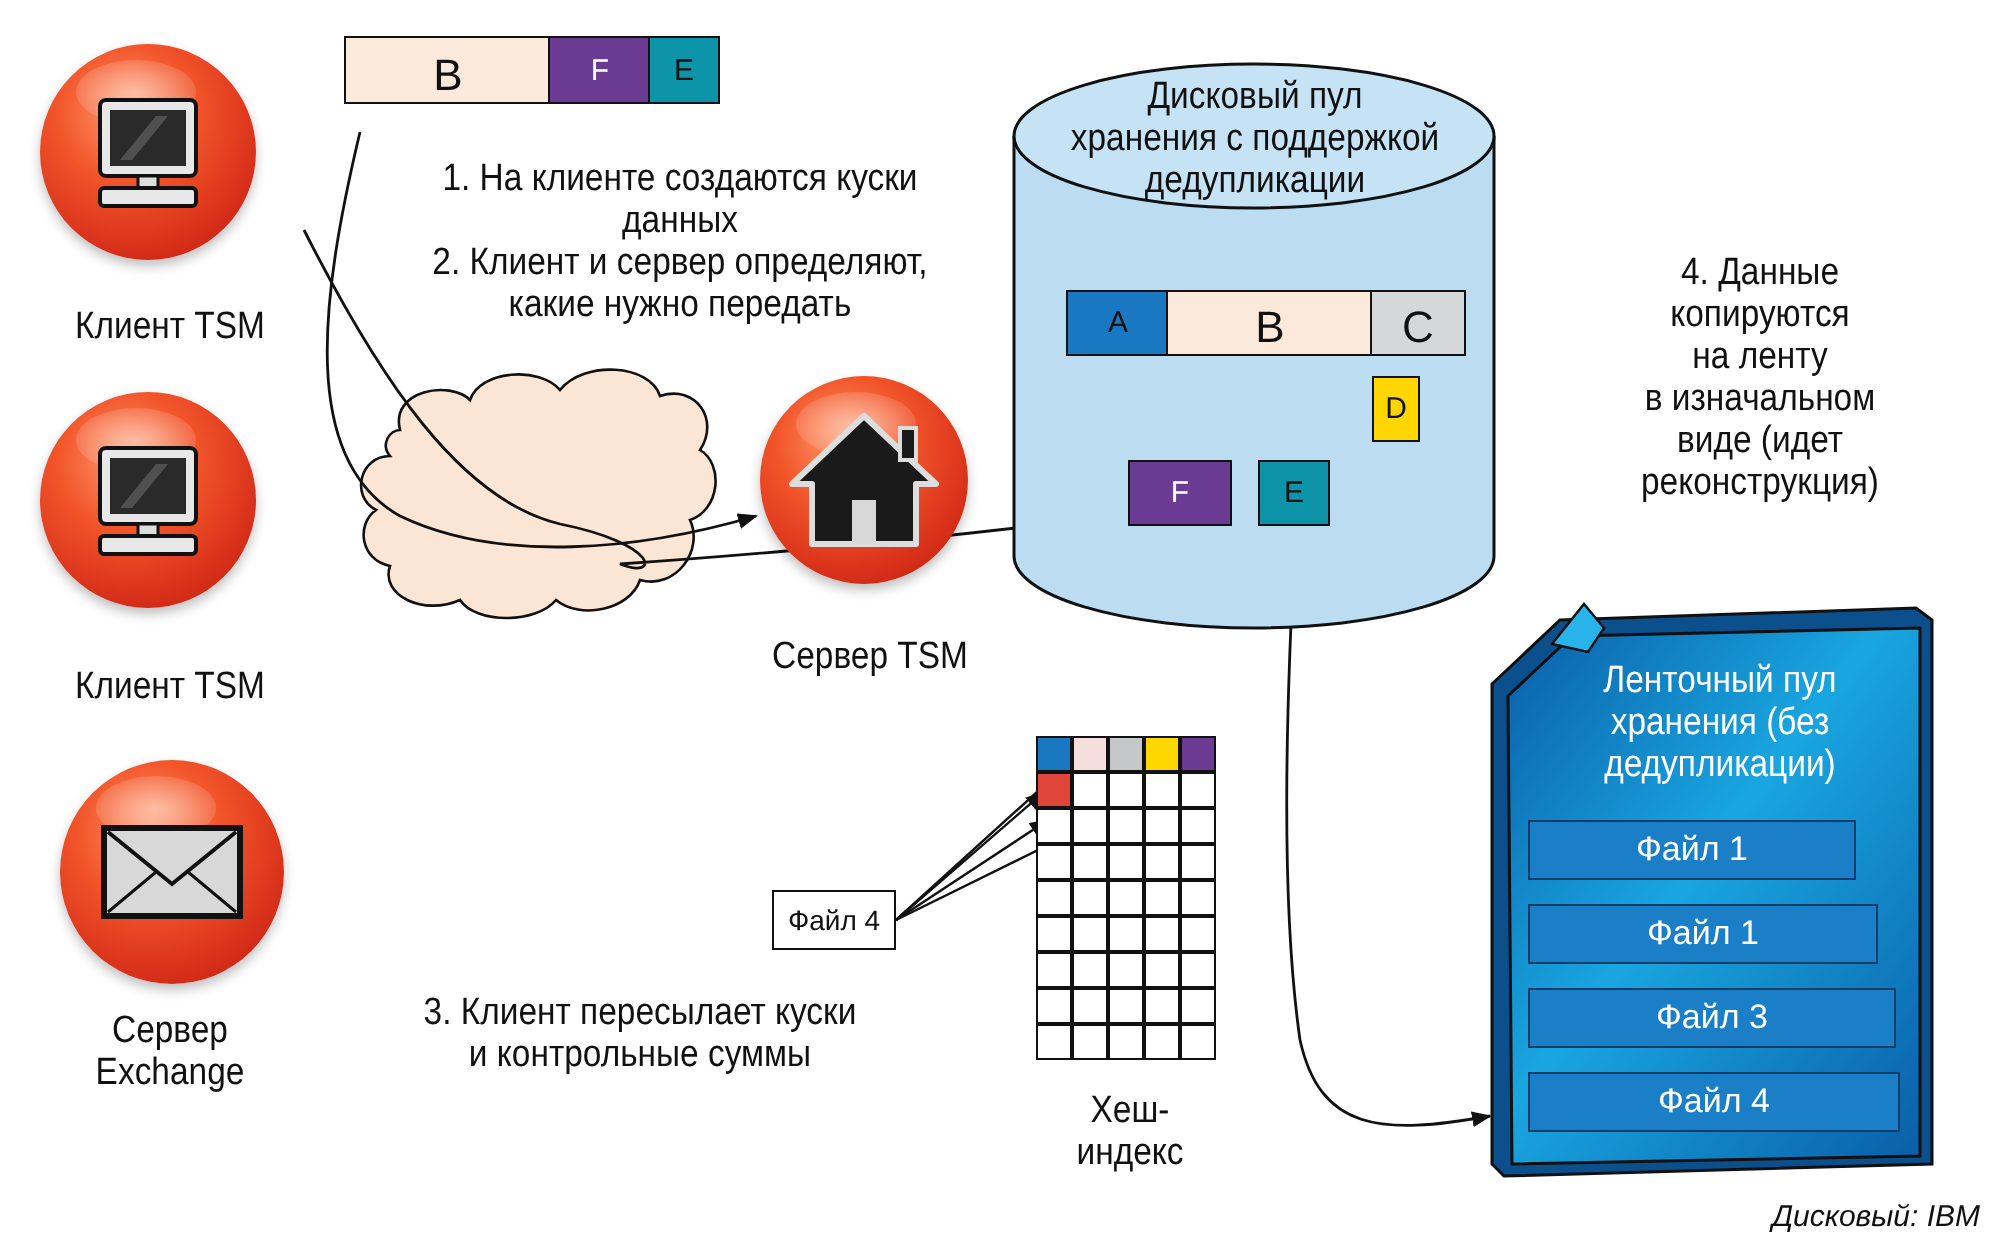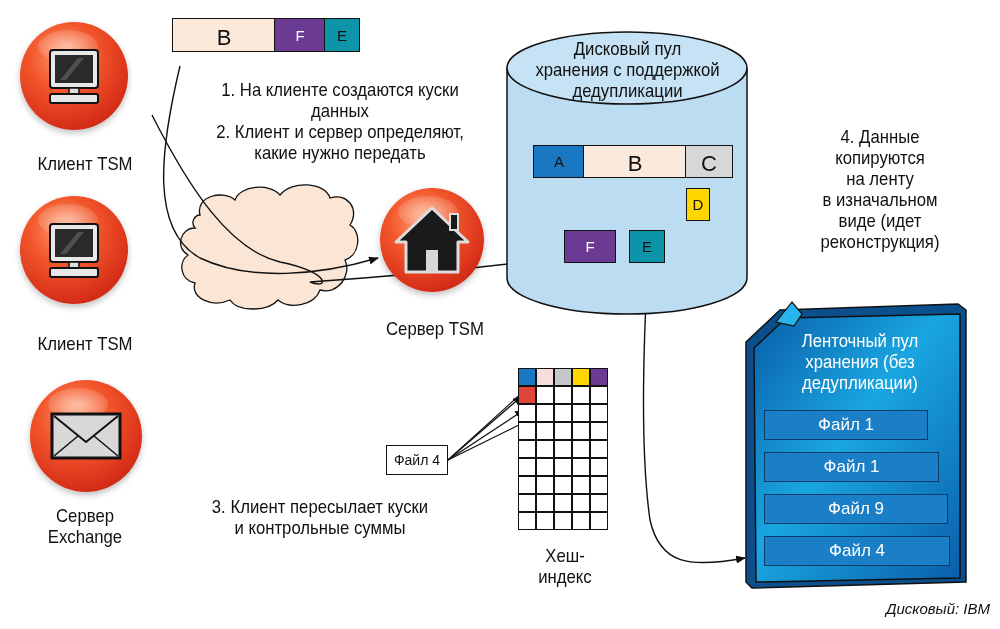--- a/index.html
+++ b/index.html
@@ -227,19 +227,19 @@
   <div>хранения (без</div>
   <div>дедупликации)</div>
 </div>
 <div class="tape-file" style="left:764px;top:410px;width:164px;">
     <span>Файл 1</span>
   </div>
 <div class="tape-file" style="left:764px;top:452px;width:175px;">
     <span>Файл 1</span>
   </div>
 <div class="tape-file" style="left:764px;top:494px;width:184px;">
-    <span>Файл 9</span>
+    <span>Файл 3</span>
   </div>
 <div class="tape-file" style="left:764px;top:536px;width:186px;">
     <span>Файл 4</span>
   </div>
 
 <div class="abs" style="left:840px;top:600px;width:150px;text-align:right;font-size:15px;font-style:italic;">Дисковый: IBM</div>
 
 </body></html>

